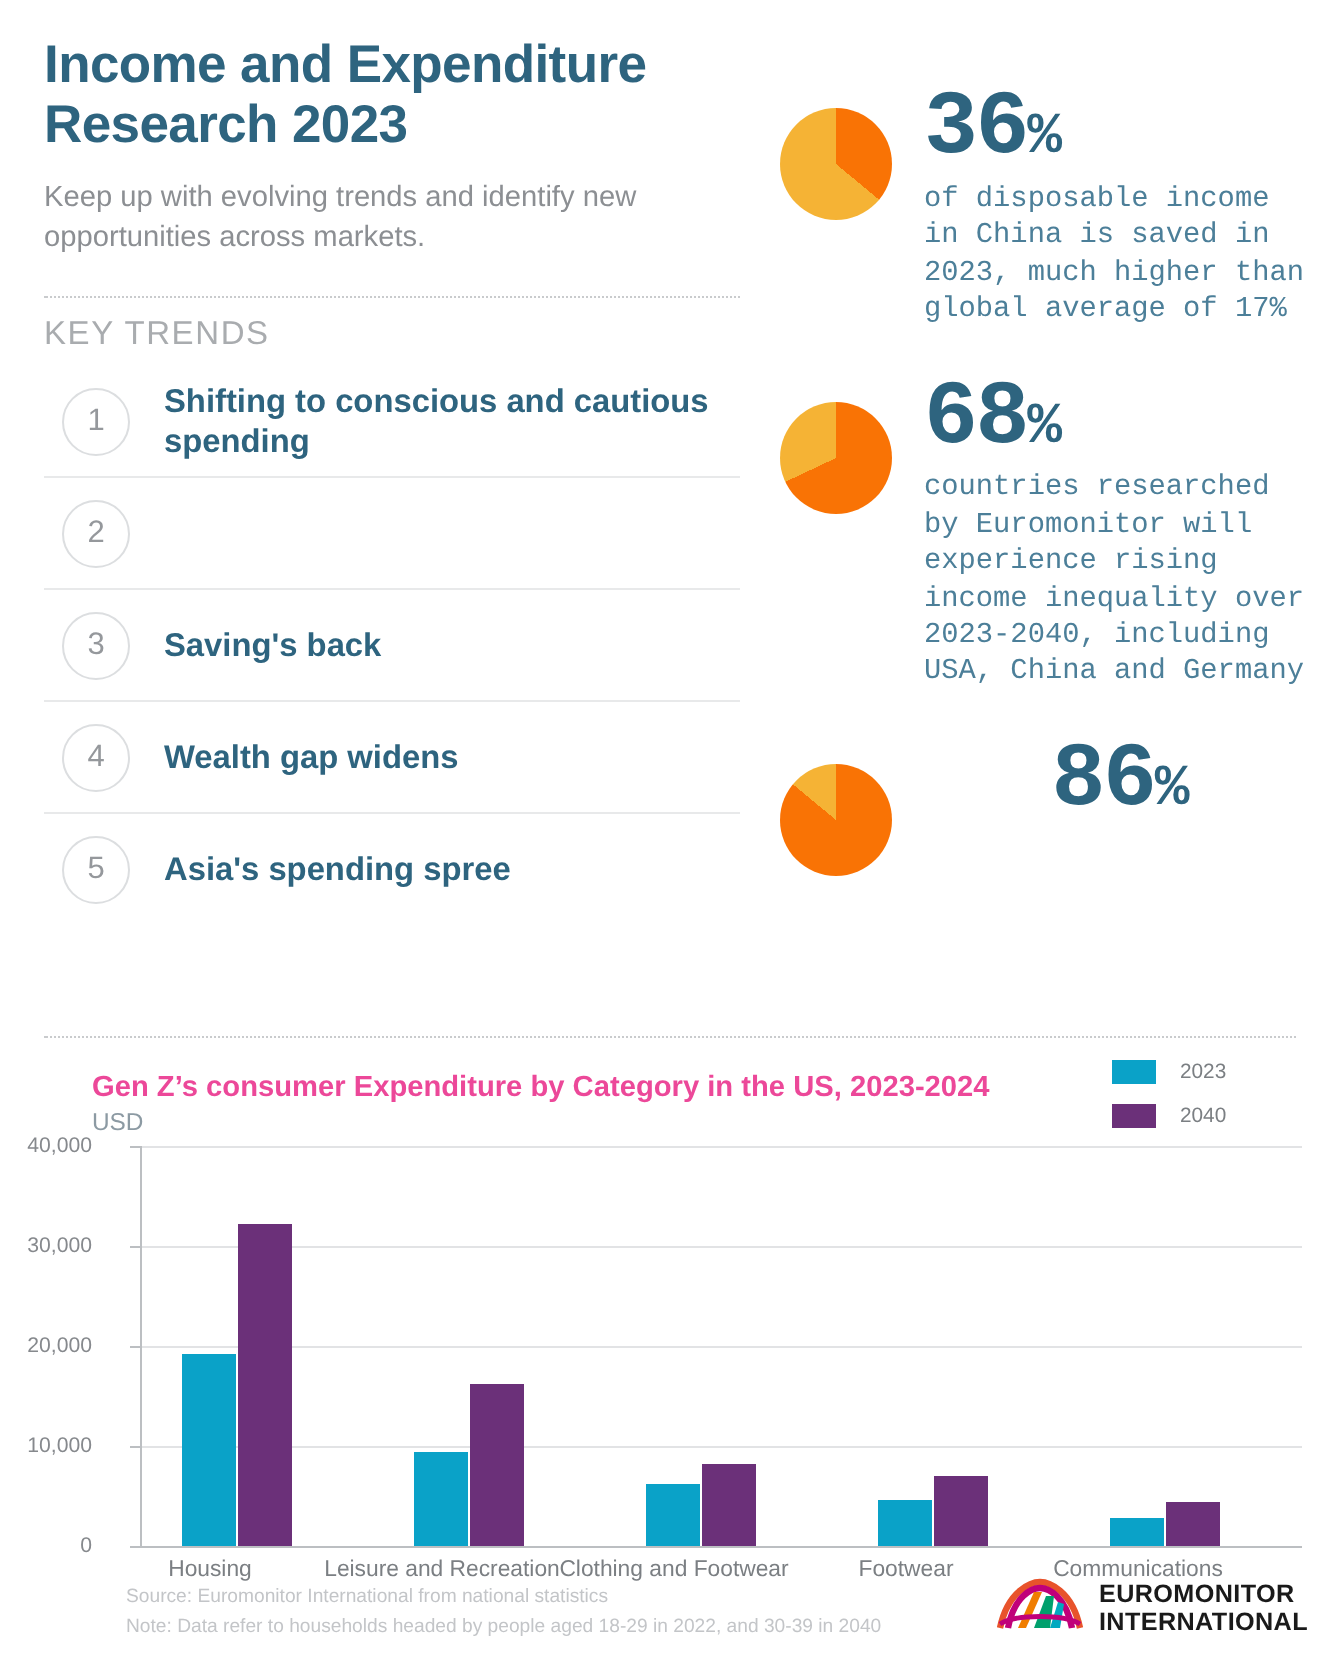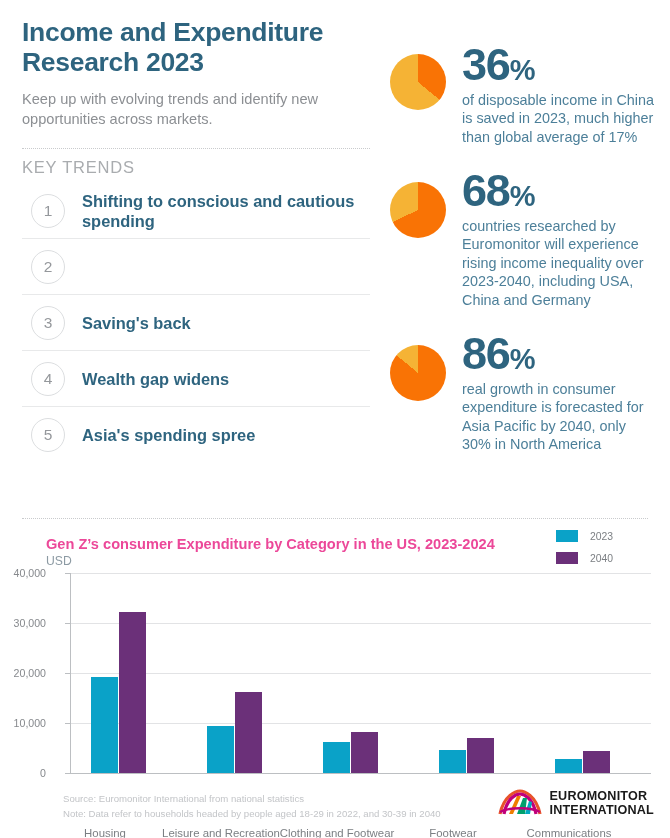--- a/index.html
+++ b/index.html
@@ -88,29 +88,29 @@
     color: #2e647f;
   }
 
   
   #right-col {
     position: absolute;
     left: 386px; top: 44px;
     width: 272px;
   }
   .stat-block { position: relative; margin-bottom: 24px; }
-  .stat-block:last-child { margin-bottom: 0; }
+  .stat-block:last-child { margin-bottom: 0; text-align: center; }
 
   .pie {
     position: absolute;
     left: 4px;
     width: 56px; height: 56px;
     border-radius: 50%;
   }
-  .stat-body { padding-left: 76px; }
+  .stat-body { padding-left: 76px; font-family: Liberation Mono, monospace; }
 
   .stat-pct {
     font-size: 45px;
     font-weight: bold;
     color: #2e647f;
     line-height: 0.95;
     letter-spacing: -1.2px;
   }
   .stat-pct .sym {
     font-size: 29px;
@@ -214,21 +214,20 @@
   .bar.b2040 { left: 48px; }
   .xlabel {
     position: absolute;
     top: 206px;
     width: 180px;
     left: -56px;
     text-align: center;
     font-size: 11.4px;
     color: #7b7f83;
     white-space: nowrap;
-    margin-top: 48px;
   }
 
   
   #footer {
     position: absolute;
     left: 0; bottom: 0;
     width: 670px; height: 52px;
   }
   #source-note {
     position: absolute;
@@ -303,21 +302,20 @@
         <div class="stat-body">
           <div class="stat-pct"><span>68</span><span class="sym">%</span></div>
           <div class="stat-desc">countries researched by Euromonitor will experience rising income inequality over 2023-2040, including USA, China and Germany</div>
         </div>
       </div>
 
       <div class="stat-block">
         <div class="pie" style="top: 12px; background: conic-gradient(rgb(249, 115, 5) 0deg, rgb(249, 115, 5) 309.6deg, rgb(245, 179, 53) 309.6deg, rgb(245, 179, 53) 360deg);"></div>
         <div class="stat-body">
           <div class="stat-pct"><span>86</span><span class="sym">%</span></div>
-          <div class="stat-desc">real growth in consumer expenditure is forecasted for Asia Pacific by 2040, only 30% in North America</div>
         </div>
       </div>
     </div>
   </div>
 
   <div id="chart-section">
     <div id="chart-rule"></div>
     <div id="chart-title">Gen Z’s consumer Expenditure by Category in the US, 2023-2024</div>
     <div id="chart-unit">USD</div>
 

